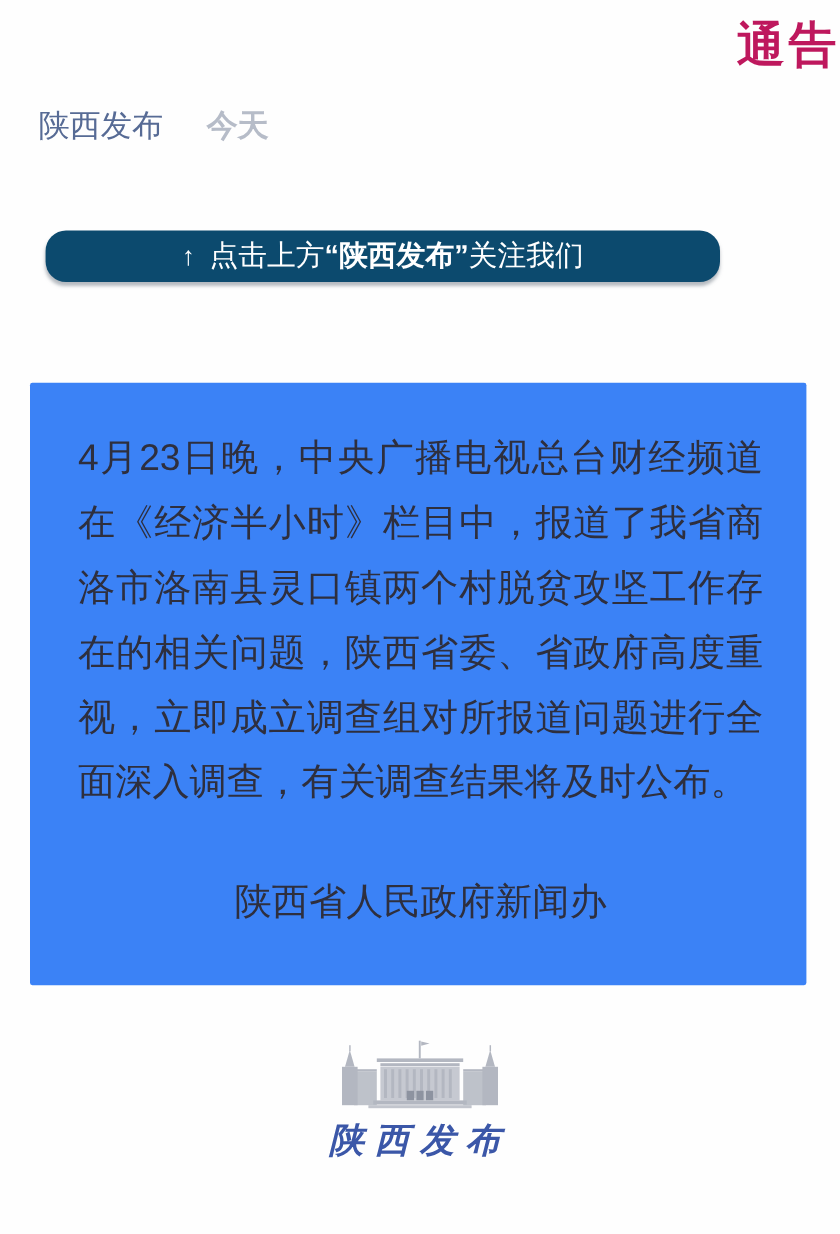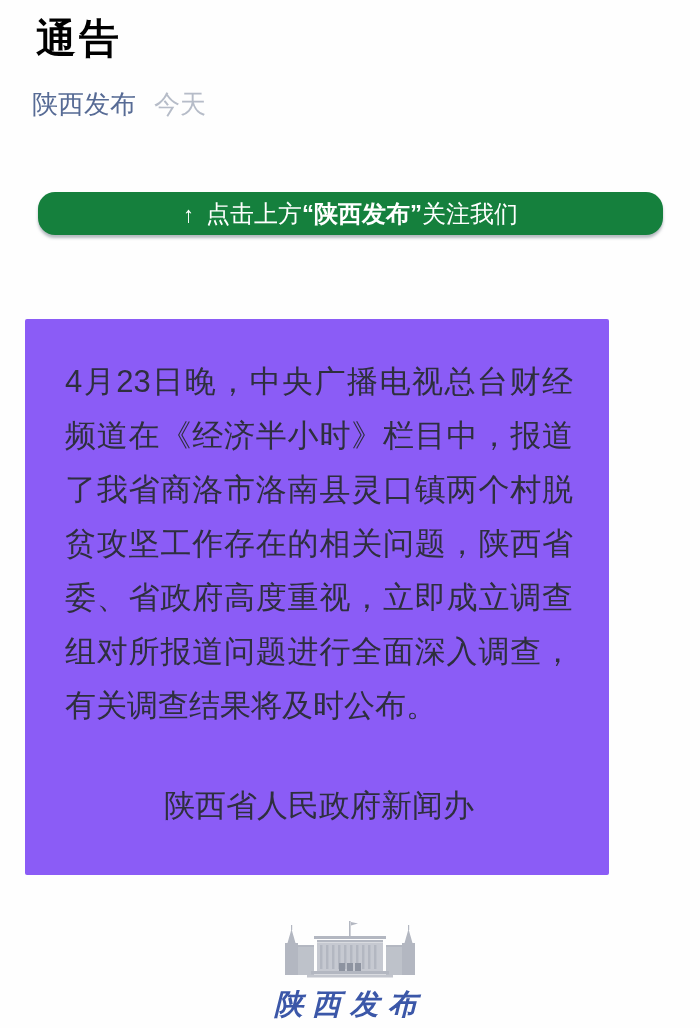--- a/index.html
+++ b/index.html
@@ -10,53 +10,54 @@
     font-family: "Liberation Sans", sans-serif;
     overflow: hidden;
   }
   .page { position: relative; width: 700px; height: 1028px; }
 
   .article-title {
     margin: 14px 0 0 36px;
     font-size: 40px;
     font-weight: 700;
     letter-spacing: 3px;
-    color: #000000;
+    color: #be185d;
     line-height: 1.2;
+    text-align: right;
   }
   .meta-row {
     margin: 26px 0 0 32px;
     font-size: 26px;
     line-height: 32px;
   }
   .account-link { color: #576b95; cursor: pointer; }
-  .publish-time { color: #b6bcc8; margin-left: 18px; }
+  .publish-time { color: #b6bcc8; margin-left: 36px; font-weight: bold; }
 
   .follow-banner {
     margin: 72px 0 0 38px;
-    width: 625px;
+    width: 562px;
     height: 43px;
     border-radius: 17px;
-    background: #15803d;
+    background: #0c4a6e;
     box-shadow: 0 3px 3px rgba(110,120,132,0.5);
     color: #ffffff;
     font-size: 24px;
     line-height: 43px;
     text-align: center;
     cursor: pointer;
     white-space: nowrap;
   }
   .follow-banner .arrow { margin-right: 12px; font-size: 22px; }
   .follow-banner .quoted { font-weight: 700; }
 
   .notice-box {
     margin: 84px 0 0 25px;
-    width: 584px;
+    width: 647px;
     box-sizing: border-box;
-    background: #8b5cf6;
+    background: #3b82f6;
     border-radius: 2px;
     padding: 36px 36px 40px 40px;
   }
   .notice-body {
     margin: 0;
     font-size: 31px;
     line-height: 54px;
     color: #2e2f3e;
     text-align: justify;
   }

